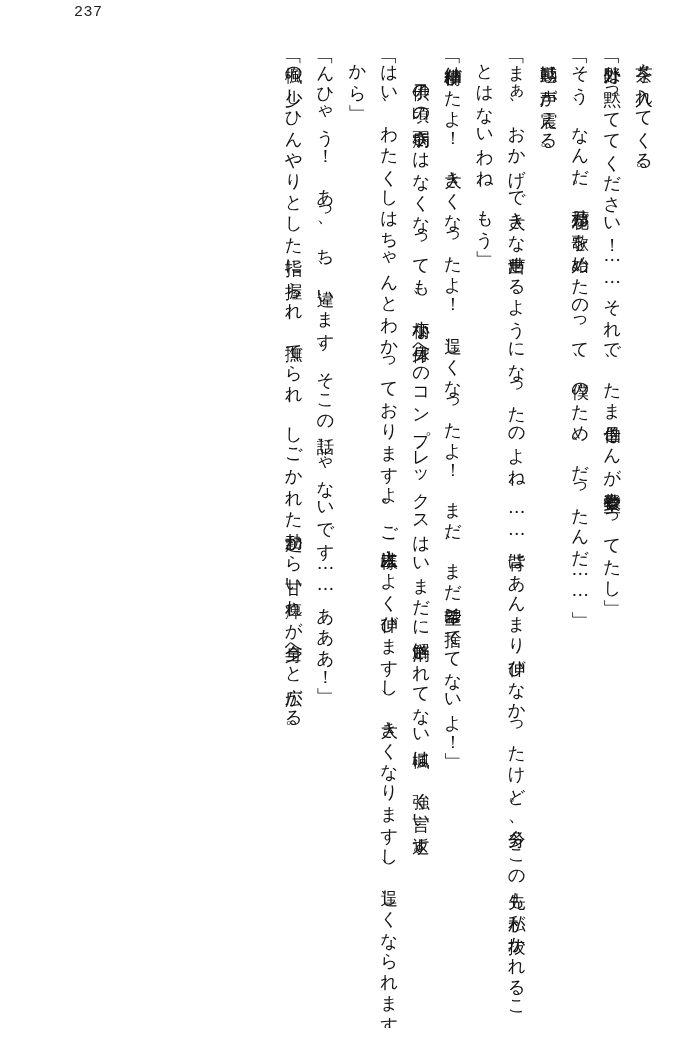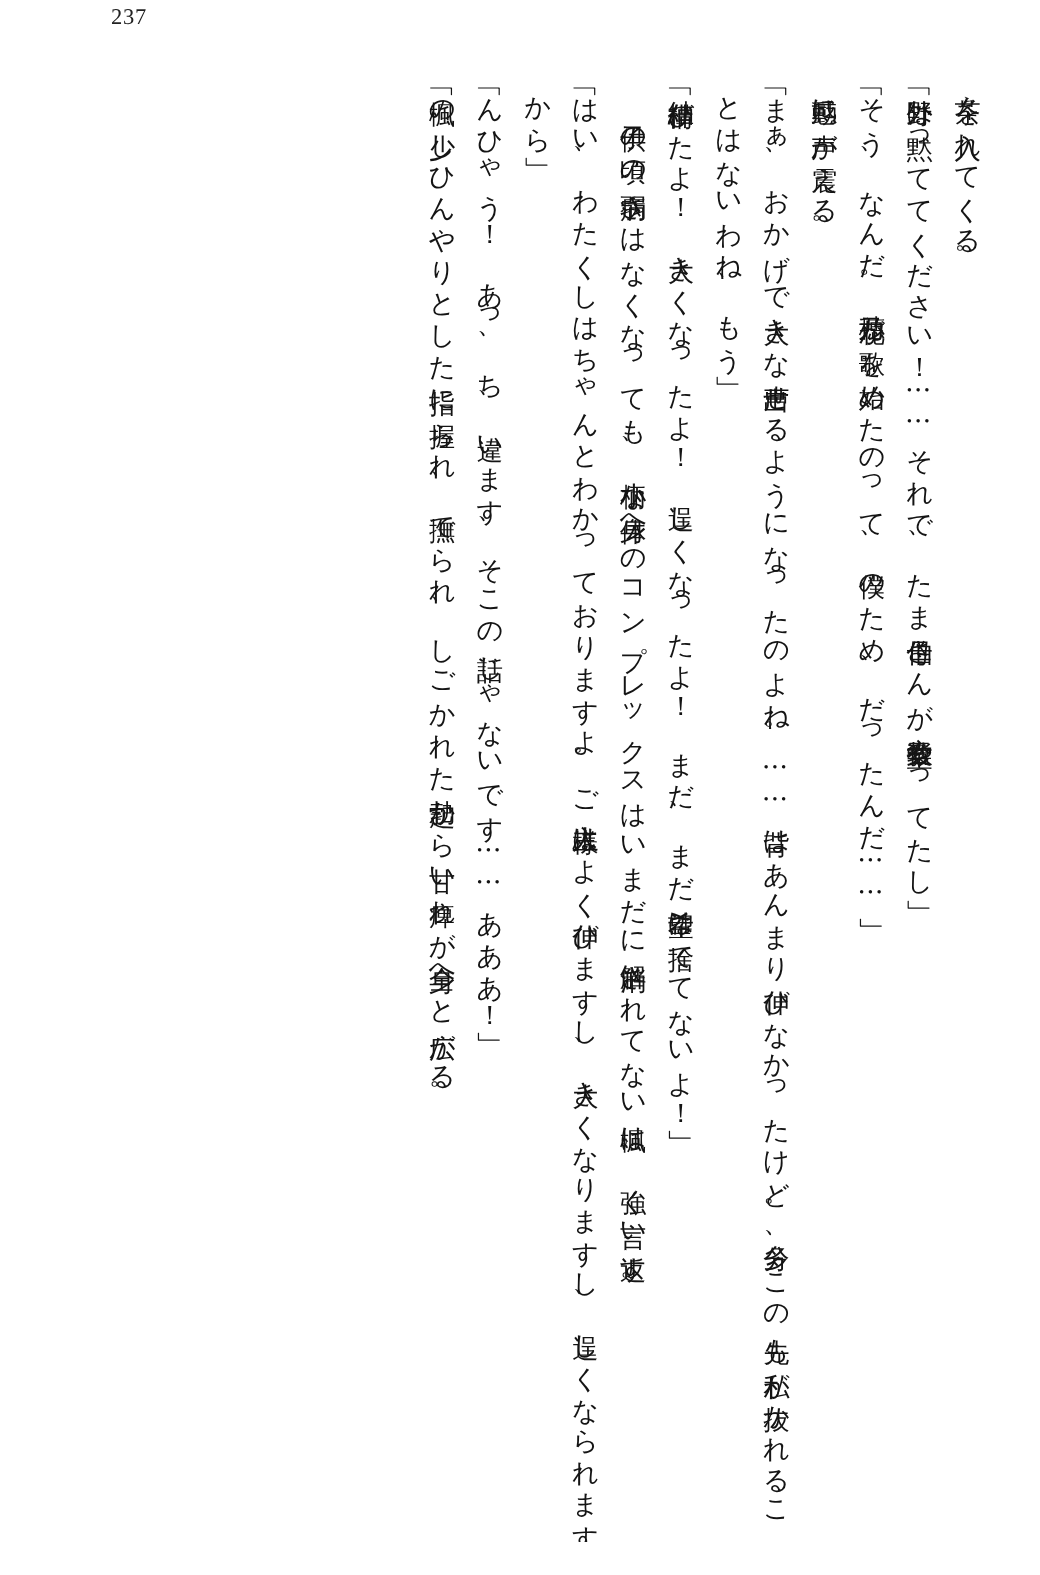--- a/index.html
+++ b/index.html
@@ -20,21 +20,21 @@
     width: 693px;
     height: 1050px;
     background: #ffffff;
     box-sizing: border-box;
   }
 
   .page-number {
     position: absolute;
     top: 4px;
     left: 74px;
-    font-family: Liberation Serif, serif;
+    font-family: Liberation Mono, monospace;
     font-size: 15px;
     color: #222;
     letter-spacing: 0.5px;
   }
 
   
   .text-body {
     position: absolute;
     top: 52px;
     right: 34px;

